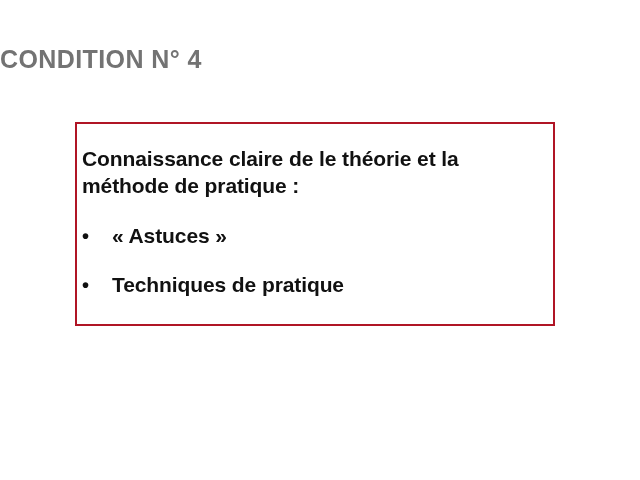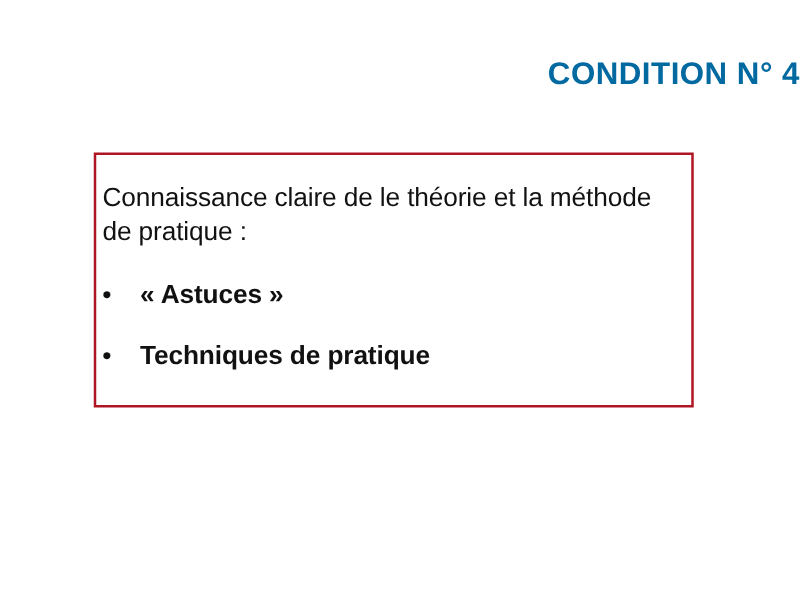--- a/index.html
+++ b/index.html
@@ -18,22 +18,22 @@
     position: relative;
     width: 640px;
     height: 480px;
     background: #ffffff;
   }
   .slide-title {
     position: absolute;
     top: 44px;
     left: 0;
     width: 640px;
-    text-align: right;
-    color: #0369a1;
+    text-align: left;
+    color: #737373;
     font-size: 25px;
     font-weight: bold;
     letter-spacing: 0.4px;
     line-height: 30px;
     white-space: nowrap;
   }
   .content-box {
     position: absolute;
     left: 75px;
     top: 122px;
@@ -45,21 +45,21 @@
   }
   .box-inner {
     position: absolute;
     left: 5px;
     top: 21px;
     right: 4px;
   }
   .lead-text {
     color: #111111;
     font-size: 21px;
-    font-weight: normal;
+    font-weight: bold;
     line-height: 27px;
     margin: 0;
     letter-spacing: -0.1px;
   }
   .bullet-list {
     list-style: none;
     margin: 5px 0 0 0;
     padding: 0;
   }
   .bullet-item {

